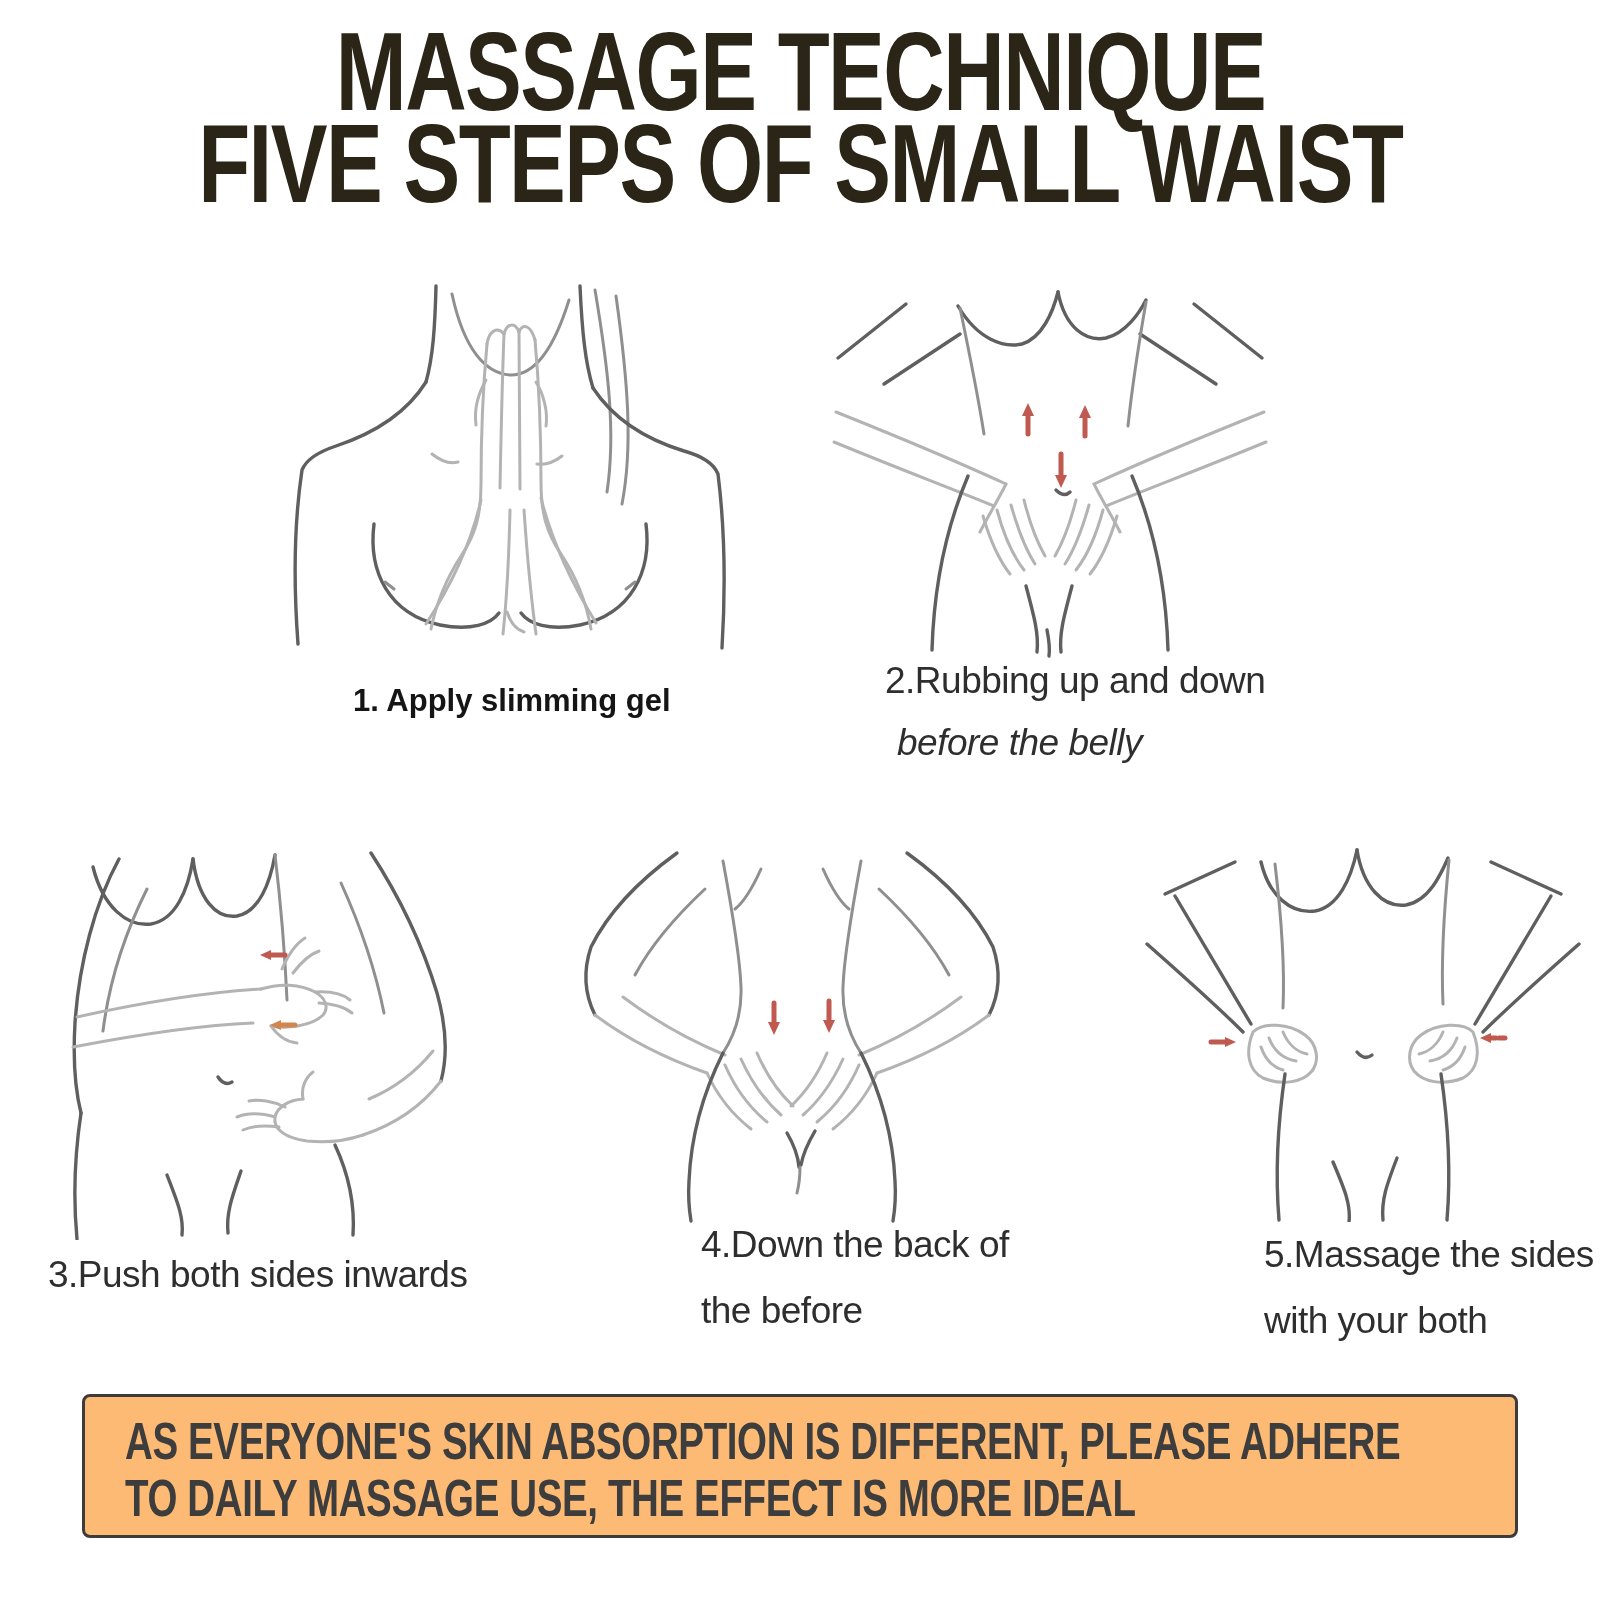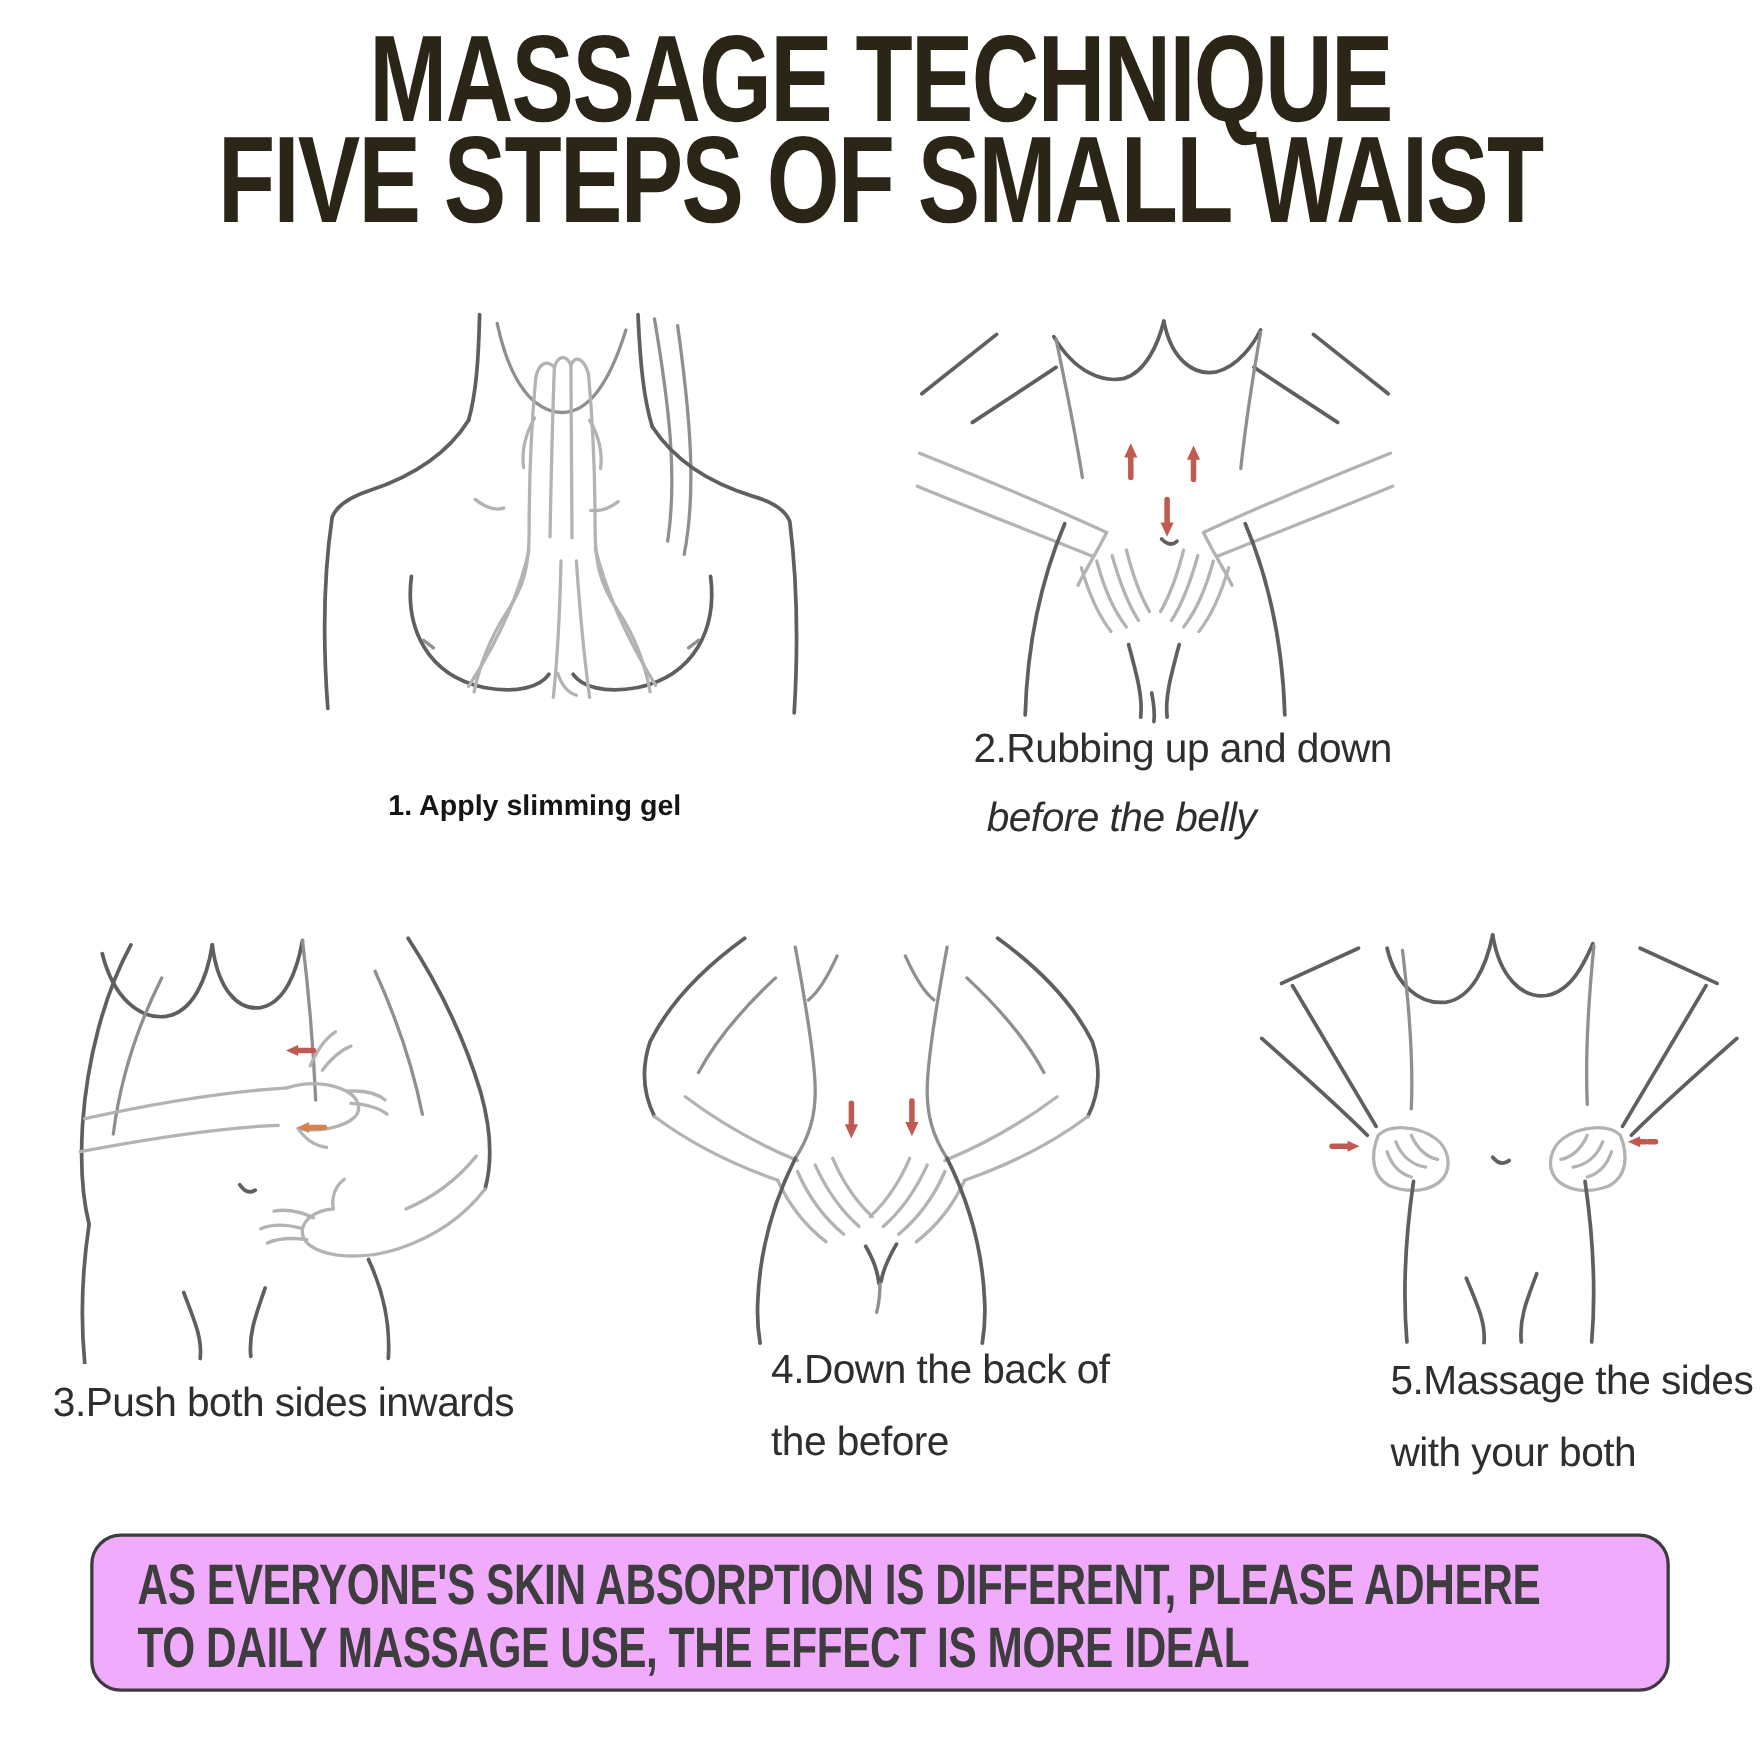--- a/index.html
+++ b/index.html
@@ -9,39 +9,39 @@
   
   .title{position:absolute;top:26px;left:0;width:100%;text-align:center;
          color:var(--title_color,#2b2517);font-weight:700;}
   .title .tline{display:block;font-size:112px;line-height:92px;white-space:nowrap;}
   .title .squeeze{display:inline-block;transform:scaleX(0.76);transform-origin:center;letter-spacing:-2px;}
 
   
   .caption{position:absolute;color:var(--caption_color,#2e2e2e);font-size:37px;
            letter-spacing:-0.5px;line-height:62px;white-space:nowrap;}
   .caption .indent{padding-left:12px;font-style:italic;}
-  .caption.small-bold{font-weight:700;font-size:26px;color:#151515;line-height:1.25;letter-spacing:0;margin-top:34px;}
+  .caption.small-bold{font-weight:700;font-size:31px;color:#151515;line-height:1.25;letter-spacing:0;}
   .caption.wide{line-height:66px;margin-left:36px;}
 
   
   .figure{position:absolute;}
   .figure svg{display:block;width:100%;height:100%;}
   .figure path, .figure line{fill:none;stroke-linecap:round;stroke-linejoin:round;}
   .ld{stroke:var(--line_dark,#5f5f5f);stroke-width:3.4;}
   .lm{stroke:var(--line_medium,#8f8f8f);stroke-width:3;}
   .ll{stroke:var(--line_light,#b3b3b3);stroke-width:3;}
   .ar{stroke:var(--arrow_red,#c05a50);stroke-width:5;}
   .arf{fill:var(--arrow_red,#c05a50);stroke:none;}
   .ao{stroke:var(--arrow_orange,#d3854f);stroke-width:5;}
   .aof{fill:var(--arrow_orange,#d3854f);stroke:none;}
 
   
   .footer{position:absolute;left:82px;top:1394px;width:1436px;height:144px;
-          border:3px solid var(--footer_border,#3c3c3c);border-radius:28px;
-          box-sizing:border-box;padding:16px 18px 0 40px;background:#f0abfc;}
+          border:3px solid var(--footer_border,#3c3c3c);border-radius:8px;
+          box-sizing:border-box;padding:16px 18px 0 40px;background:#fdba74;}
   .footer .squeezeL{display:inline-block;transform:scaleX(0.74);transform-origin:left top;}
   .footer .fline{display:block;white-space:nowrap;font-weight:700;font-size:52px;line-height:57px;
           color:var(--footer_text,#3d3d3d);letter-spacing:-0.5px;}
 </style>
 </head>
 <body>
 
 <div class="canvas">
 
   <div class="title">

